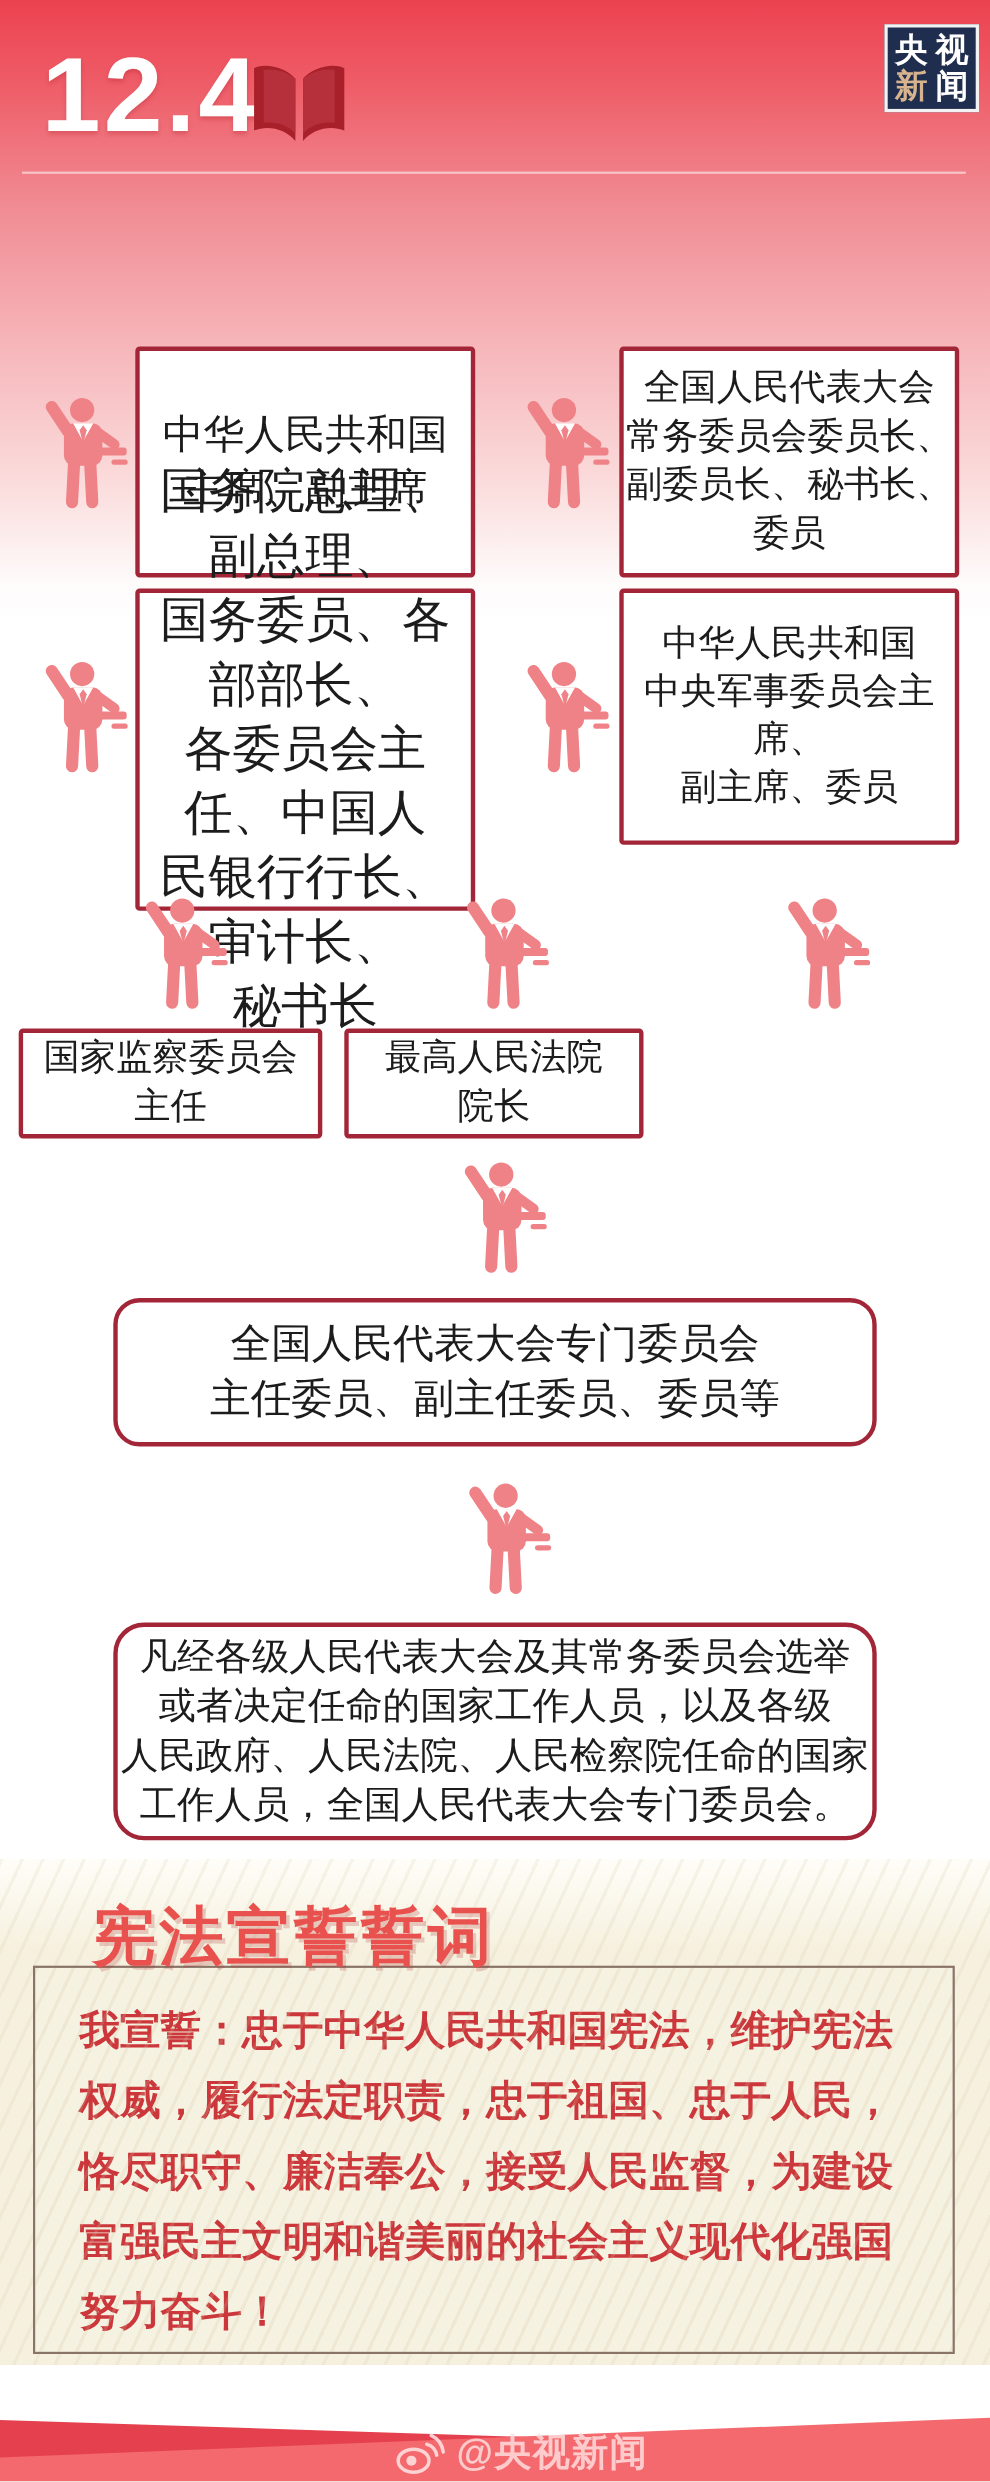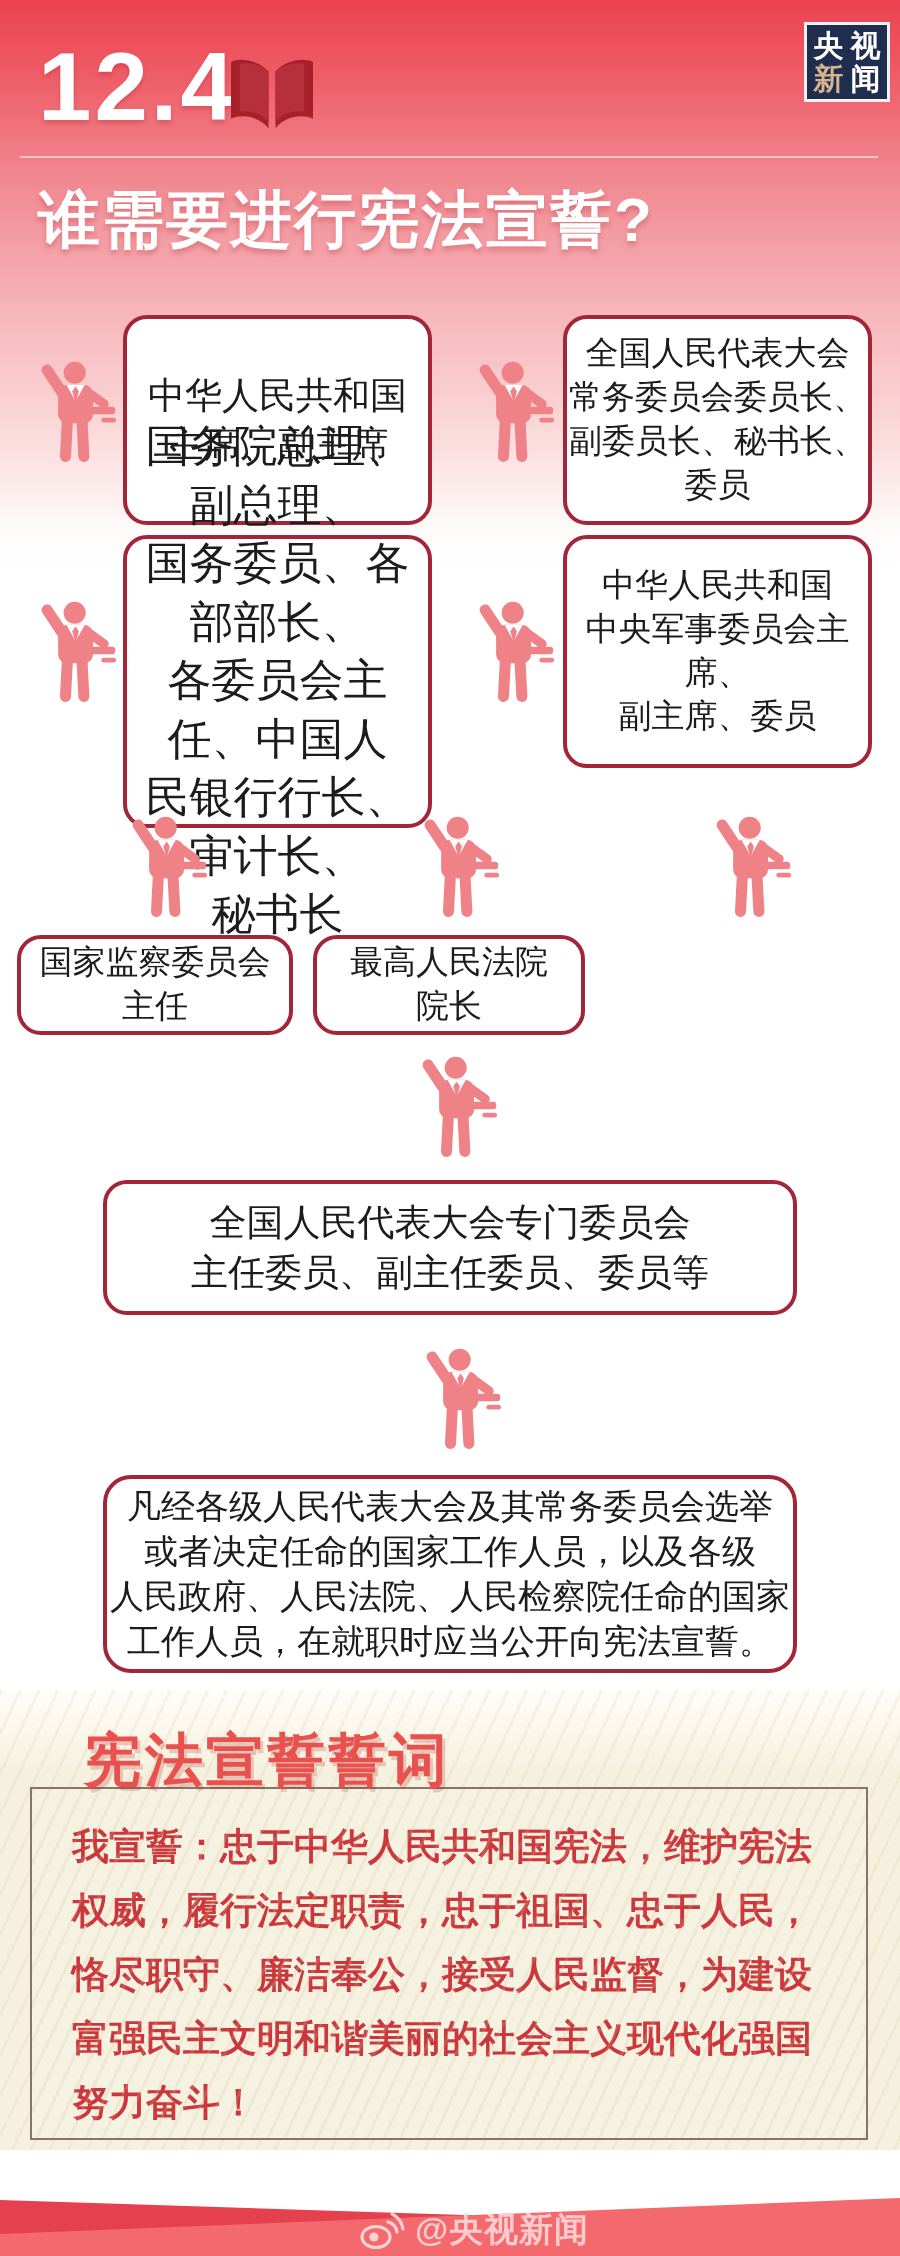--- a/index.html
+++ b/index.html
@@ -23,21 +23,21 @@
   .logo span{font-size:30px;font-weight:800;color:#ffffff;line-height:1;}
   .logo span.tan{color:#d8b48e;}
   .divider{position:absolute;left:20px;top:156px;width:858px;height:2px;background:rgba(255,255,255,.55);}
   .main-title{
     position:absolute;left:38px;top:178px;color:#ffffff;font-size:62px;font-weight:800;
     letter-spacing:2px;text-shadow:0 4px 5px rgba(170,30,40,.28);white-space:nowrap;
   }
   
   .obox{
     position:absolute;box-sizing:border-box;background:#ffffff;border:4px solid #a32638;
-    border-radius:24px;display:flex;align-items:center;justify-content:center;text-align:center;
+    border-radius:4px;display:flex;align-items:center;justify-content:center;text-align:center;
     color:#1c1c1c;font-family:"Liberation Serif","DejaVu Serif",serif;
     white-space:pre-line;line-height:1.33;
   }
   .fig{position:absolute;width:92px;height:126px;}
   
   .beige{
     position:absolute;left:0;top:1690px;width:900px;height:460px;
     background:linear-gradient(180deg,#fffdf8 0px,#f6f1df 80px,#f6f1df 100%);
   }
   .beige:after{
@@ -106,21 +106,20 @@
   <svg class="book">
       <use href="#book-symbol"></use>
     </svg>
   <div class="logo">
     <span>央</span>
     <span>视</span>
     <span class="tan">新</span>
     <span>闻</span>
   </div>
   <div class="divider"></div>
-  <div class="main-title">谁需要进行宪法宣誓?</div>
 
   <svg class="fig" style="left:25px;top:353px">
       <use href="#fig-symbol"></use>
     </svg>
   <div class="obox" style="left:123px;top:315px;width:309px;height:210px;font-size:37px">中华人民共和国
 主席、副主席</div>
   <svg class="fig" style="left:463px;top:353px">
       <use href="#fig-symbol"></use>
     </svg>
   <div class="obox" style="left:563px;top:315px;width:309px;height:210px;font-size:33px">全国人民代表大会
@@ -163,21 +162,21 @@
     </svg>
   <div class="obox" style="left:103px;top:1180px;width:694px;height:135px;font-size:37px;border-radius:24px">全国人民代表大会专门委员会
 主任委员、副主任委员、委员等</div>
 
   <svg class="fig" style="left:410px;top:1340px">
       <use href="#fig-symbol"></use>
     </svg>
   <div class="obox" style="left:103px;top:1475px;width:694px;height:198px;font-size:34px;border-radius:28px">凡经各级人民代表大会及其常务委员会选举
 或者决定任命的国家工作人员，以及各级
 人民政府、人民法院、人民检察院任命的国家
-工作人员，在就职时应当公开向宪法宣誓。</div>
+工作人员，全国人民代表大会专门委员会。</div>
 
   <div class="beige"></div>
   <div class="oath-title">宪法宣誓誓词</div>
   <div class="oath-box">我宣誓：忠于中华人民共和国宪法，维护宪法
 权威，履行法定职责，忠于祖国、忠于人民，
 恪尽职守、廉洁奉公，接受人民监督，为建设
 富强民主文明和谐美丽的社会主义现代化强国
 努力奋斗！</div>
 
   <svg class="ribbons" viewBox="0 0 900 122" preserveAspectRatio="none">

